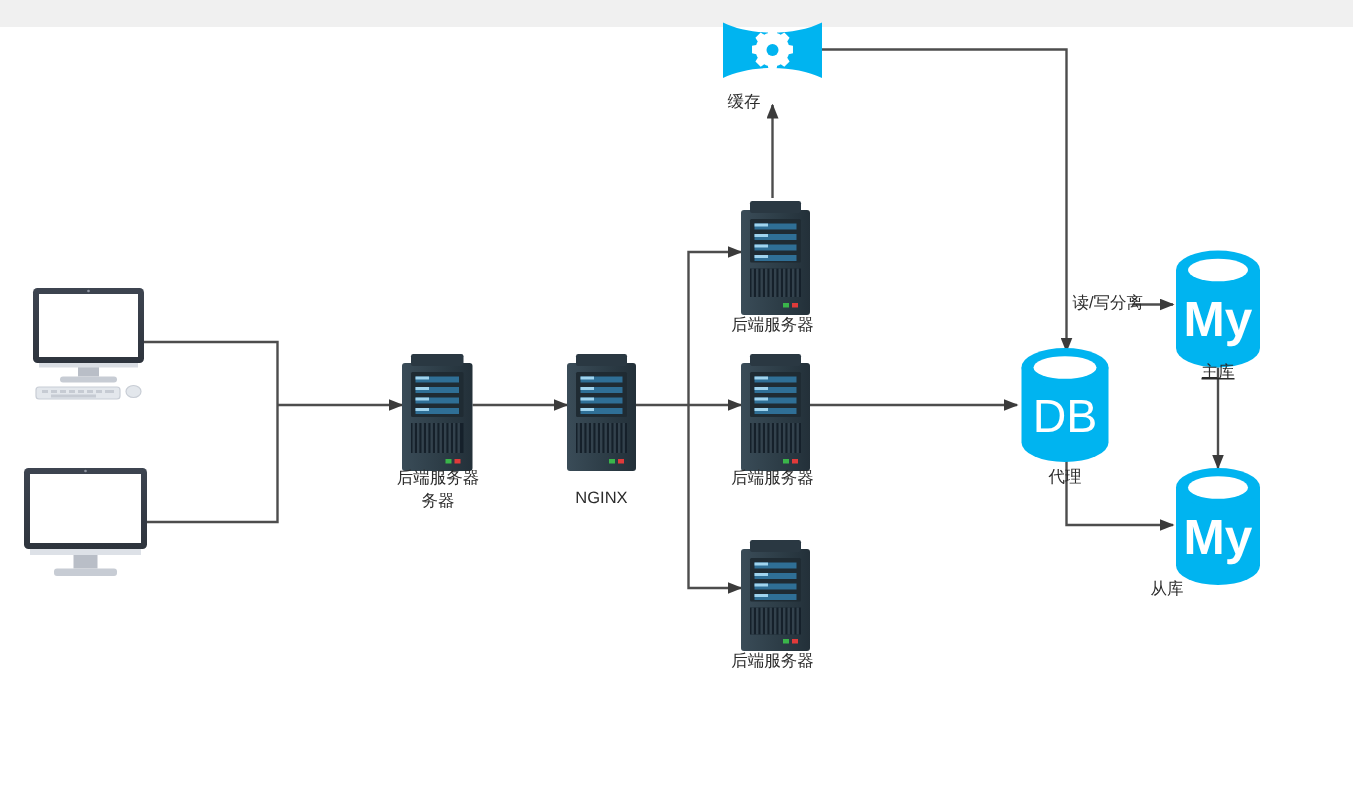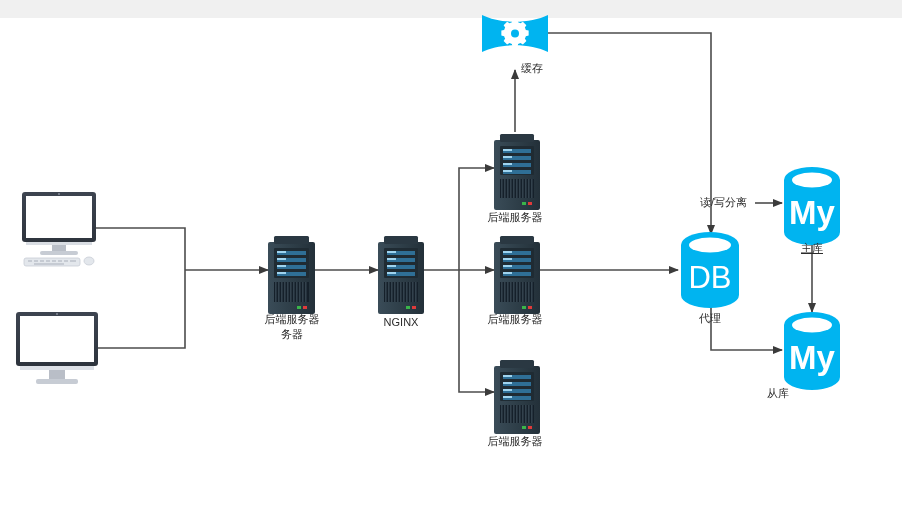--- a/index.html
+++ b/index.html
@@ -22,21 +22,21 @@
     color:#2b2b2b;
     text-align:center;
     line-height:15px;
     white-space:pre-line;
     letter-spacing:0px;
   }
   .edge-label{
     position:absolute;
     font-size:11px;
     color:#2b2b2b;
-    text-align:left;
+    text-align:right;
     line-height:14px;
     white-space:nowrap;
   }
   svg{display:block;overflow:visible;}
 </style>
 </head>
 <body>
 
 <div id="topbar"></div>
 
@@ -325,21 +325,21 @@
   <g>
     <path d="M784,325 L784,377 A28,13 0 0 0 840,377 L840,325 Z" fill="#00b4f0"></path>
     <ellipse cx="812" cy="325" rx="28" ry="13" fill="#00b4f0"></ellipse>
     <ellipse cx="812" cy="325" rx="20" ry="7.5" fill="#ffffff"></ellipse>
     <text x="812" y="369" text-anchor="middle" font-family="Liberation Sans, sans-serif" font-size="33" font-weight="bold" fill="#ffffff">My</text>
   </g>
 </svg>
 
 <div class="label" style="left:243px;top:312px;width:98px;">后端服务器
 务器</div>
-<div class="label" style="left:351px;top:315px;width:100px;">NGINX</div>
+<div class="label" style="left:351px;top:325px;width:100px;">NGINX</div>
 <div class="label" style="left:467px;top:210px;width:96px;">后端服务器</div>
 <div class="label" style="left:467px;top:312px;width:96px;">后端服务器</div>
 <div class="label" style="left:467px;top:434px;width:96px;">后端服务器</div>
-<div class="label" style="left:500px;top:61px;width:64px;">缓存</div>
+<div class="label" style="left:464px;top:61px;width:64px;">缓存</div>
 <div class="label" style="left:678px;top:312px;width:64px;font-family:Liberation Mono, monospace;">代理</div>
 <div class="label" style="left:780px;top:241px;width:64px;text-decoration:underline;">主库</div>
 <div class="label" style="left:746px;top:386px;width:64px;">从库</div>
 <div class="edge-label" style="left:700px;top:195px;width:62px;">读/写分离</div>
 
 </body></html>

